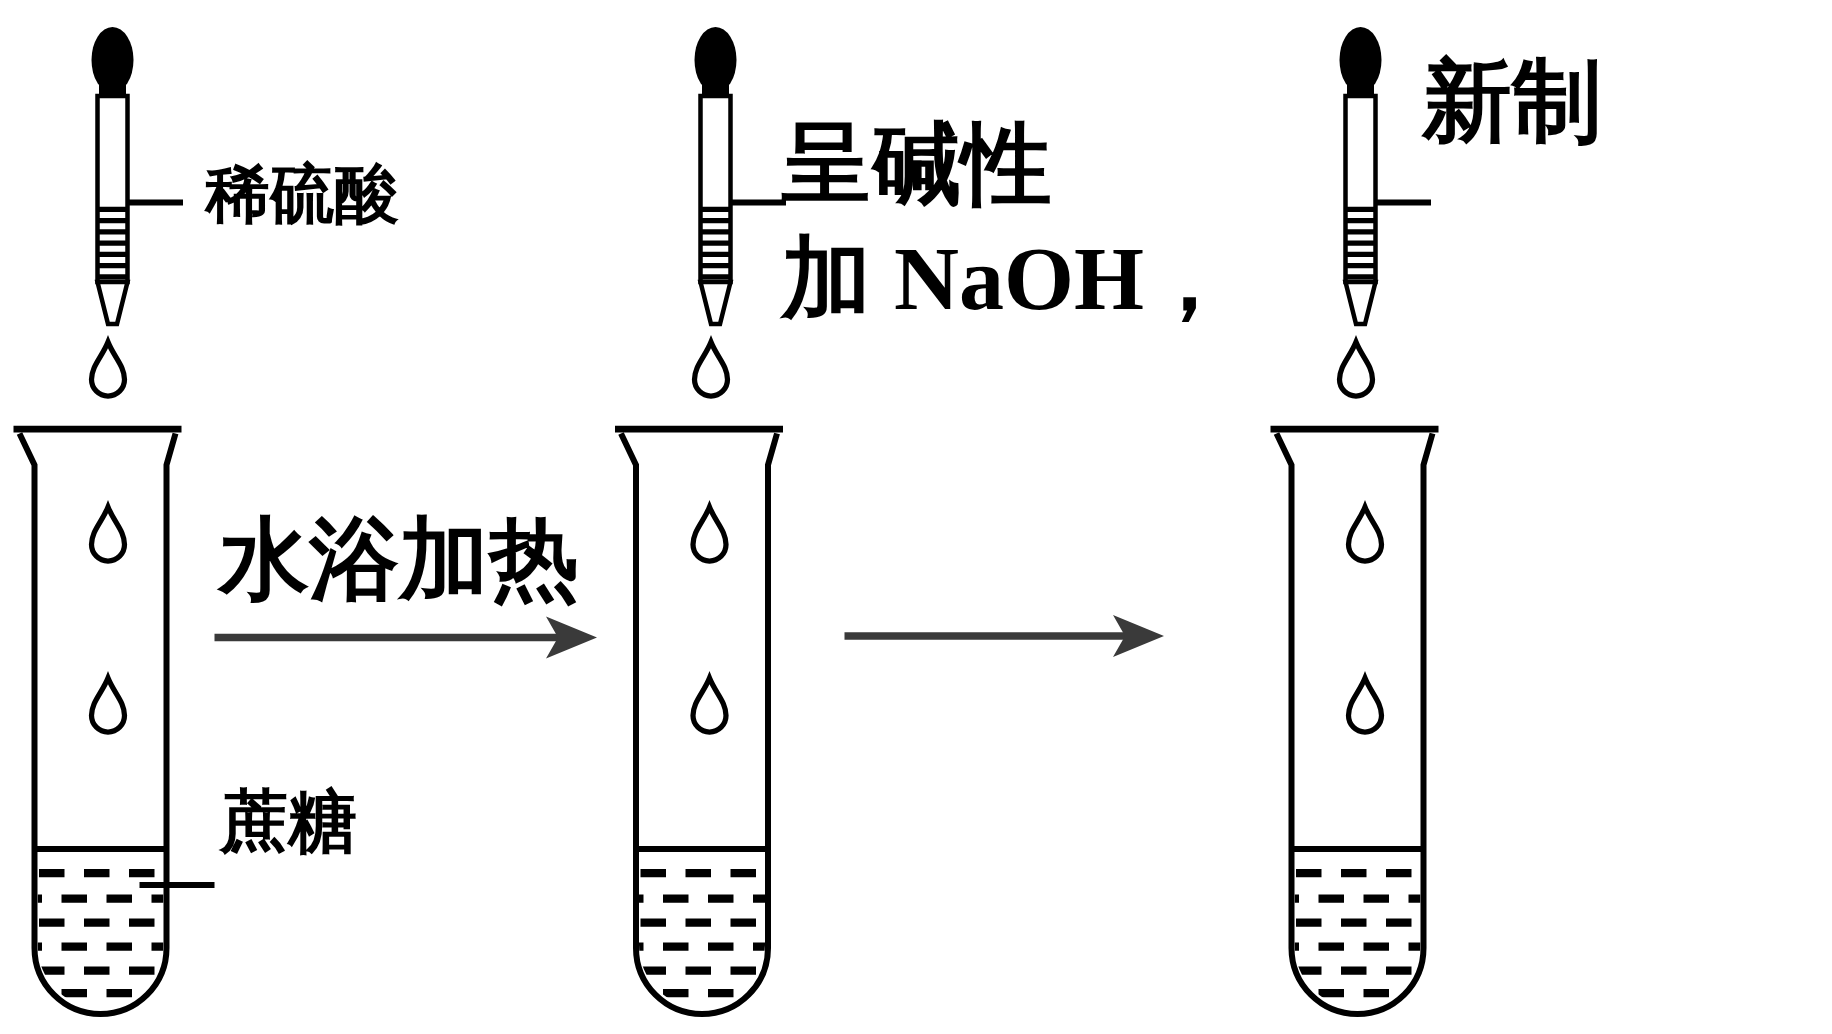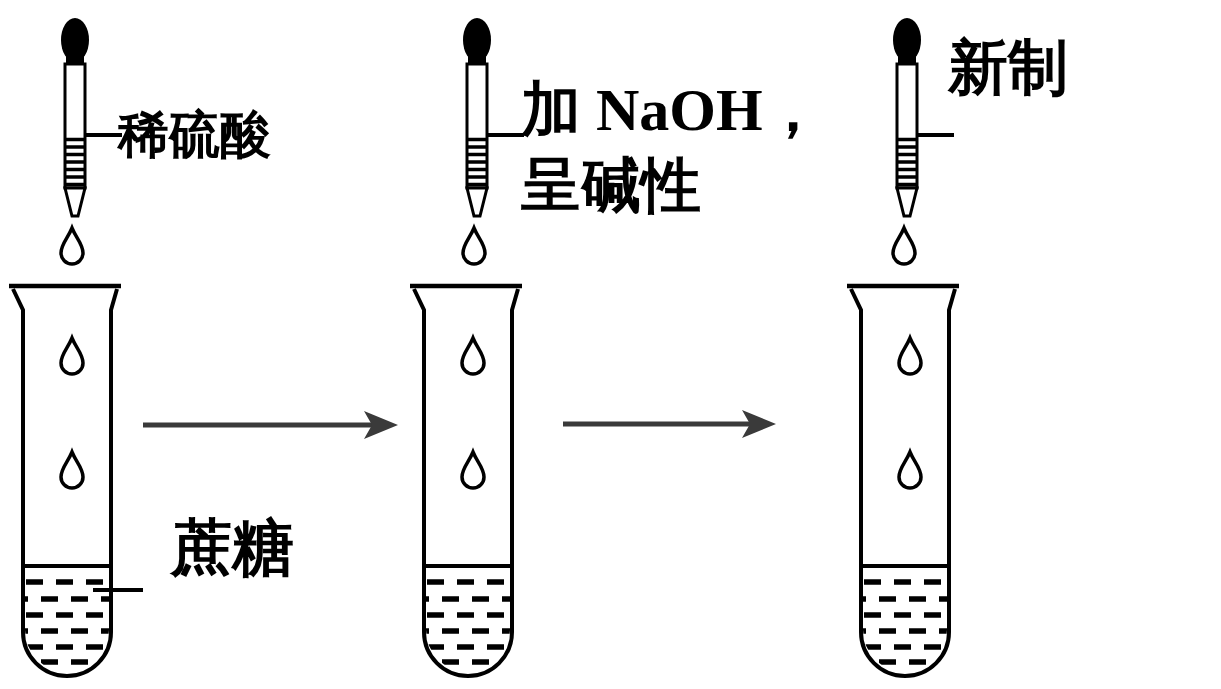--- a/index.html
+++ b/index.html
@@ -21,27 +21,27 @@
     line-height: 1.17;
   }
   .lbl .line { display: block; }
   .lbl sub {
     font-size: 0.55em;
     line-height: 0;
     position: relative;
     vertical-align: baseline;
     top: 0.22em;
   }
-  .lbl-dropper1 { left: 118px; top: 106px; font-size: 51px; }
+  .lbl-dropper1 { left: 137px; top: 106px; font-size: 43px; }
   .lbl-dropper2 { left: 521px; top: 72px;  font-size: 60px; line-height: 76px; }
   .lbl-dropper3 { left: 948px; top: 30px;  width: 266px; text-align: left;
                   font-size: 60px; line-height: 76px; }
   .lbl-arrow1   { left: 126px; top: 338px; width: 280px; text-align: center; font-size: 60px; }
-  .lbl-tube1    { left: 146px; top: 510px; width: 148px; text-align: right;
-                  font-size: 62px; line-height: 76px; }
+  .lbl-tube1    { left: 146px; top: 510px; width: 148px; text-align: left;
+                  font-size: 46px; line-height: 76px; }
 </style>
 </head>
 <body>
 
 <div class="canvas">
 
   <svg width="1221" height="689" viewBox="0 0 1221 689">
     <defs>
 
       <path id="drop" d="M0,0 C4,10 11,16 11,25 A11,11 0 1 1 -11,25 C-11,16 -4,10 0,0 Z"></path>
@@ -94,26 +94,27 @@
 
     <g>
       <line x1="563" y1="424" x2="752" y2="424" stroke="#3a3a3a" stroke-width="5"></line>
       <polygon points="776,424 742,410 750,424 742,438" fill="#3a3a3a"></polygon>
     </g>
   </svg>
 
   <div class="lbl lbl-dropper1">稀硫酸</div>
 
   <div class="lbl lbl-dropper2">
+    <span class="line">呈碱性</span>
     <span class="line">加 NaOH，</span>
-    <span class="line">呈碱性</span>
   </div>
 
   <div class="lbl lbl-dropper3">
     <span class="line">新制</span>
   </div>
 
+  <div class="lbl lbl-arrow1">水浴加热</div>
 
   <div class="lbl lbl-tube1">
     <span class="line">蔗糖</span>
   </div>
 
 </div>
 
 </body></html>

